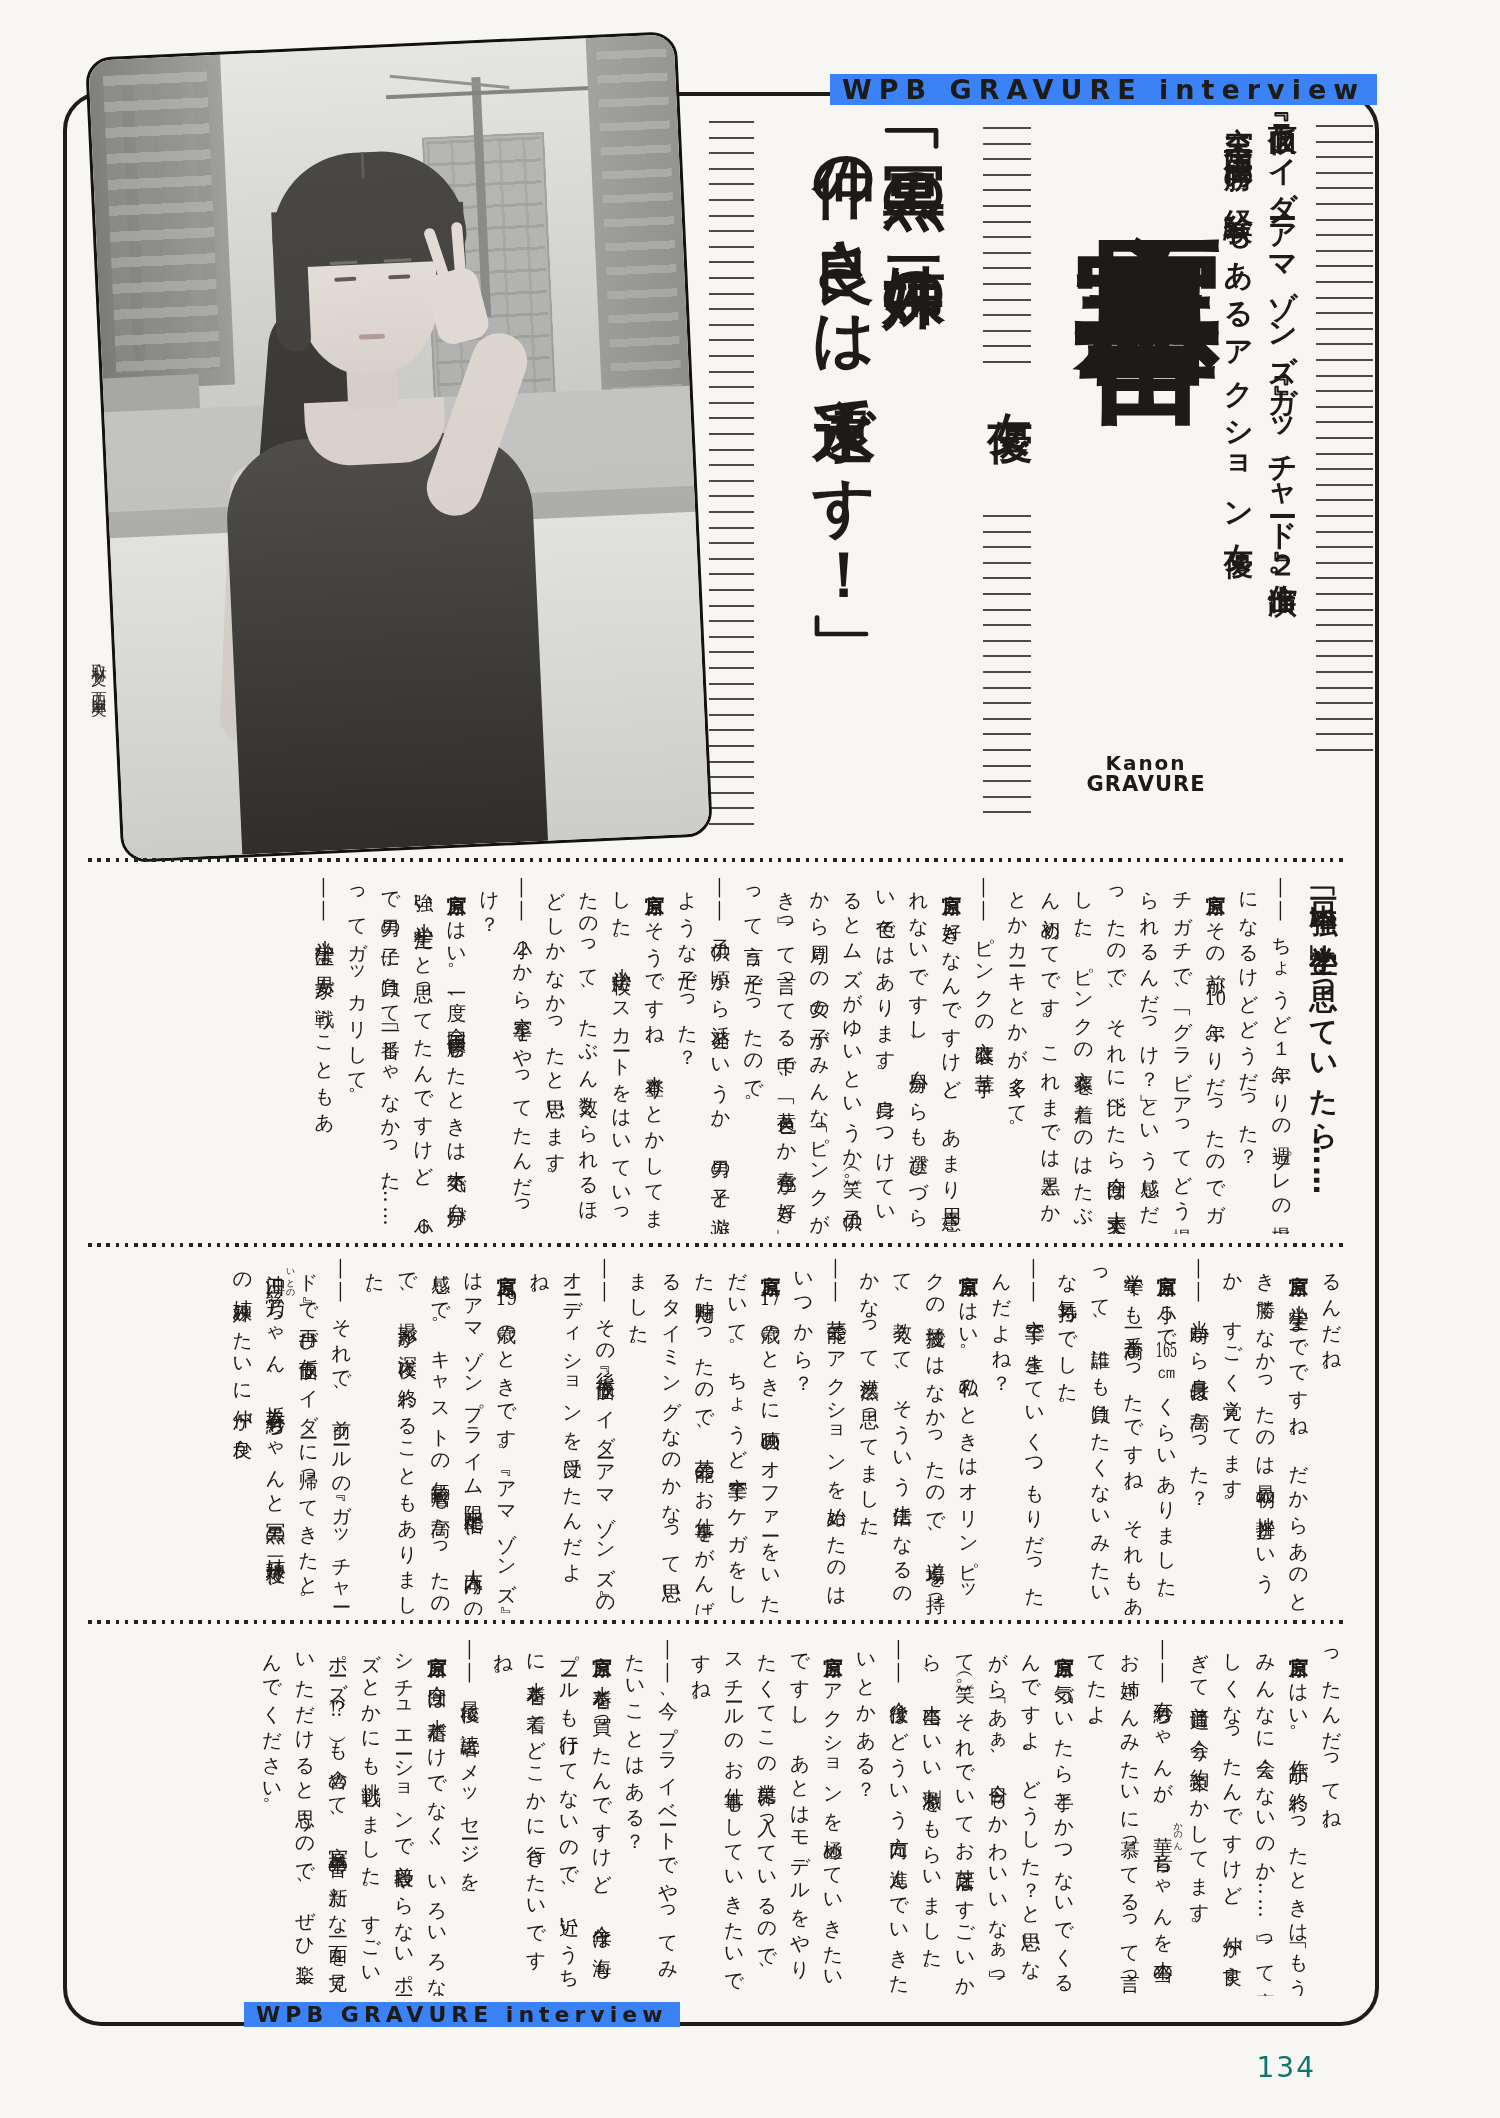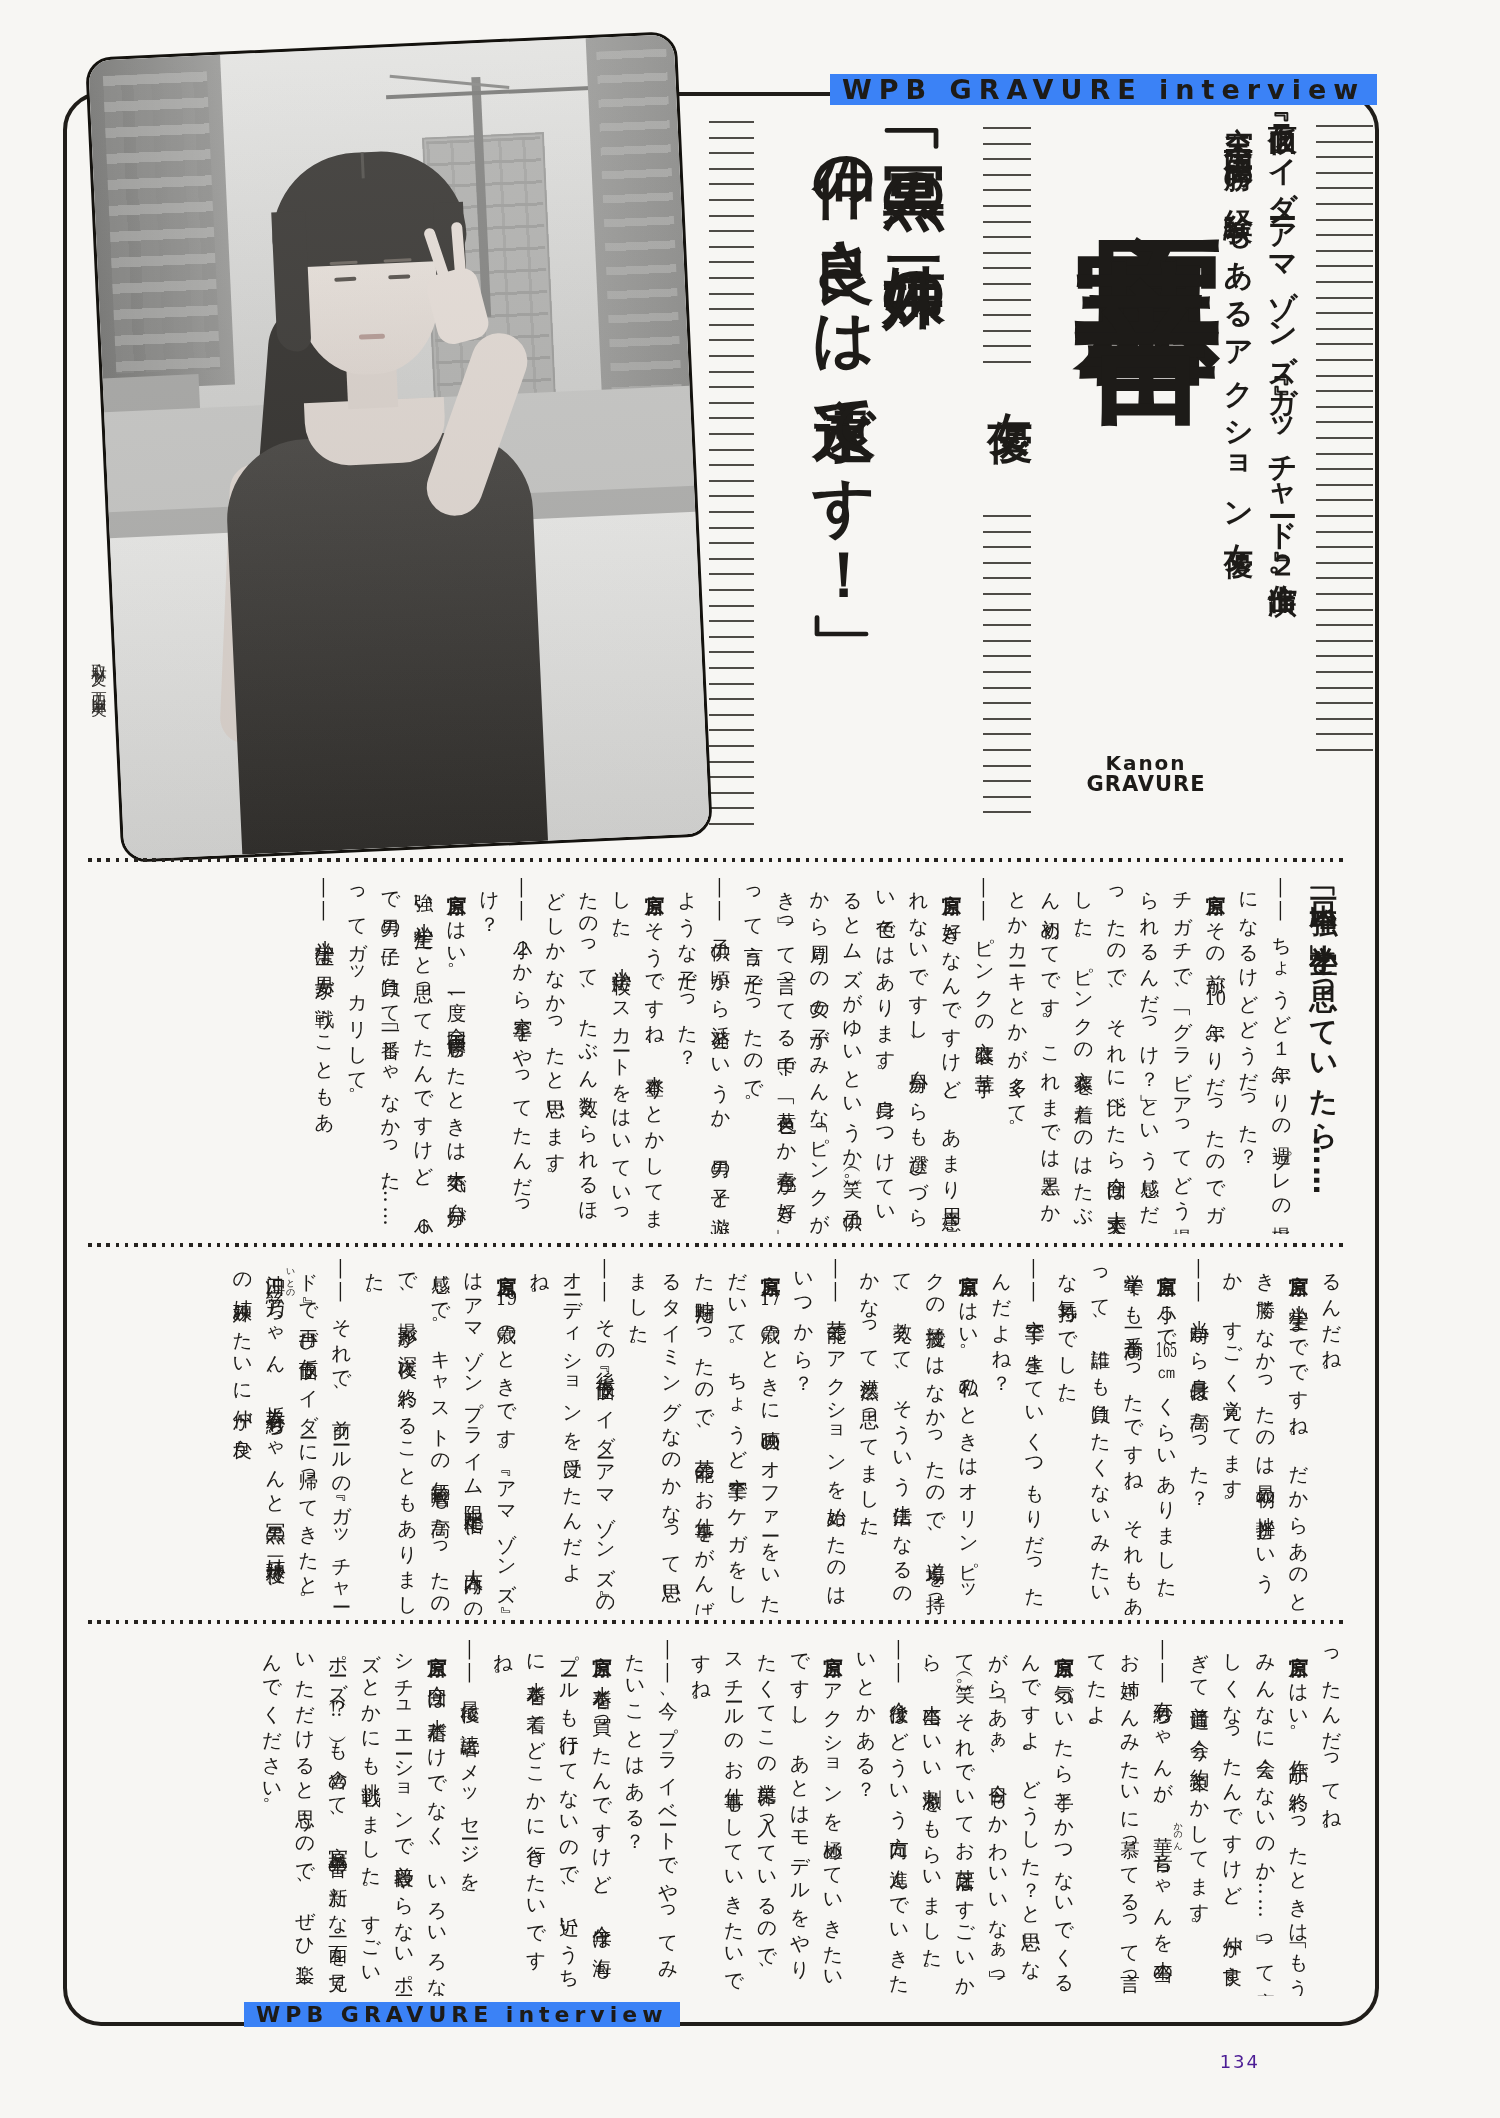--- a/index.html
+++ b/index.html
@@ -46,22 +46,22 @@
   .band{position:absolute;left:85px;width:1263px;height:356px;writing-mode:vertical-rl;
         font-size:19.5px;line-height:33px;letter-spacing:3.5px;overflow:hidden;}
   .band1{top:878px;} .band2{top:1259px;} .band3{top:1640px;}
   .band p{margin:0;padding:0;}
   .band .b{font-family:"DejaVu Sans",sans-serif;font-weight:700;}
   .band .h{font-family:"DejaVu Sans",sans-serif;font-weight:800;font-size:28px;
            line-height:50px;letter-spacing:2px;}
   .band .t{text-combine-upright:all;}
   .band ruby rt{font-size:9px;letter-spacing:0;}
   
-  .pagenum{position:absolute;left:1200px;top:2051px;width:60px;text-align:right;
-           font-family:"DejaVu Sans",sans-serif;font-size:18px;letter-spacing:2px;color:#4c1d95;}
+  .pagenum{position:absolute;left:1256px;top:2051px;width:60px;text-align:right;
+           font-family:"DejaVu Sans",sans-serif;font-size:28px;letter-spacing:2px;color:#0f766e;}
   
   .photo{position:absolute;left:103px;top:44px;width:586px;height:800px;
          transform:rotate(-2.6deg);border:3px solid #14120e;border-radius:26px;
          overflow:hidden;background:#cfcfcd;}
   .photo *{position:absolute;}
   .ph-sky{inset:0;background:linear-gradient(180deg,#e3e3e1 0%,#cfcfcd 40%,#c9c9c7 58%,#d8d8d6 100%);}
   .ph-bldg-left{left:0;top:0;width:132px;height:330px;
       background:linear-gradient(90deg,#767674,#9a9a98);}
   .ph-bldg-left .win{left:14px;top:16px;right:14px;bottom:16px;
       background:repeating-linear-gradient(to bottom,#bdbdbb 0 10px,transparent 10px 26px),

